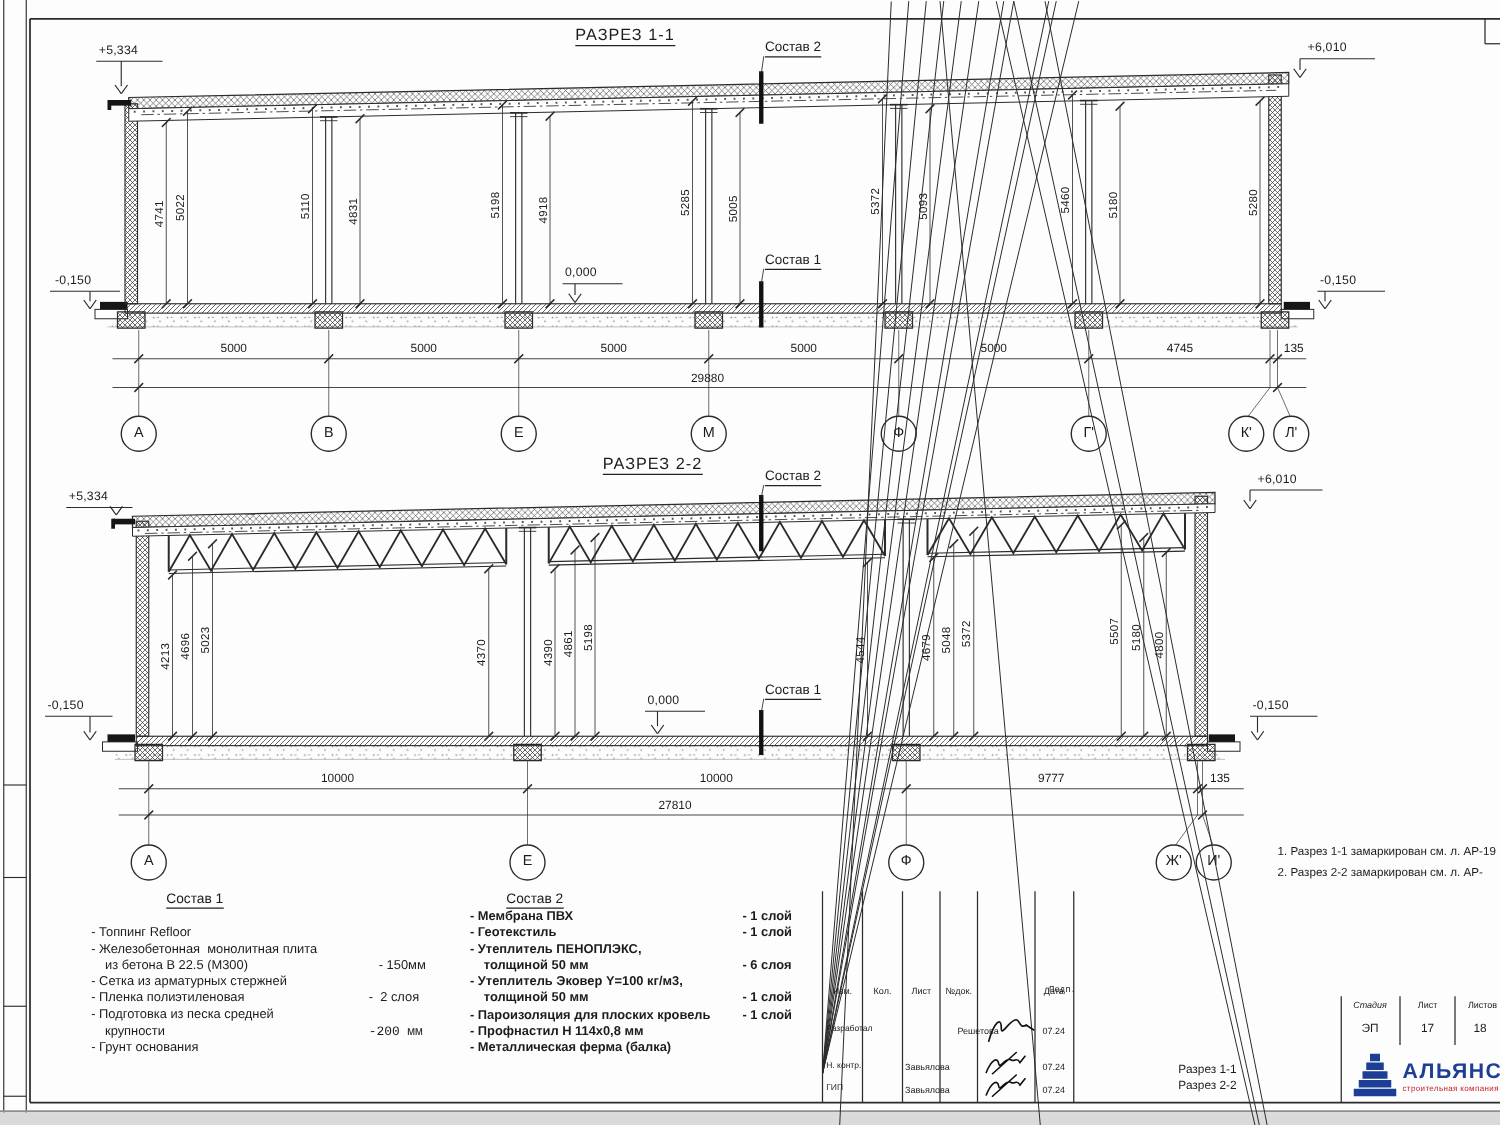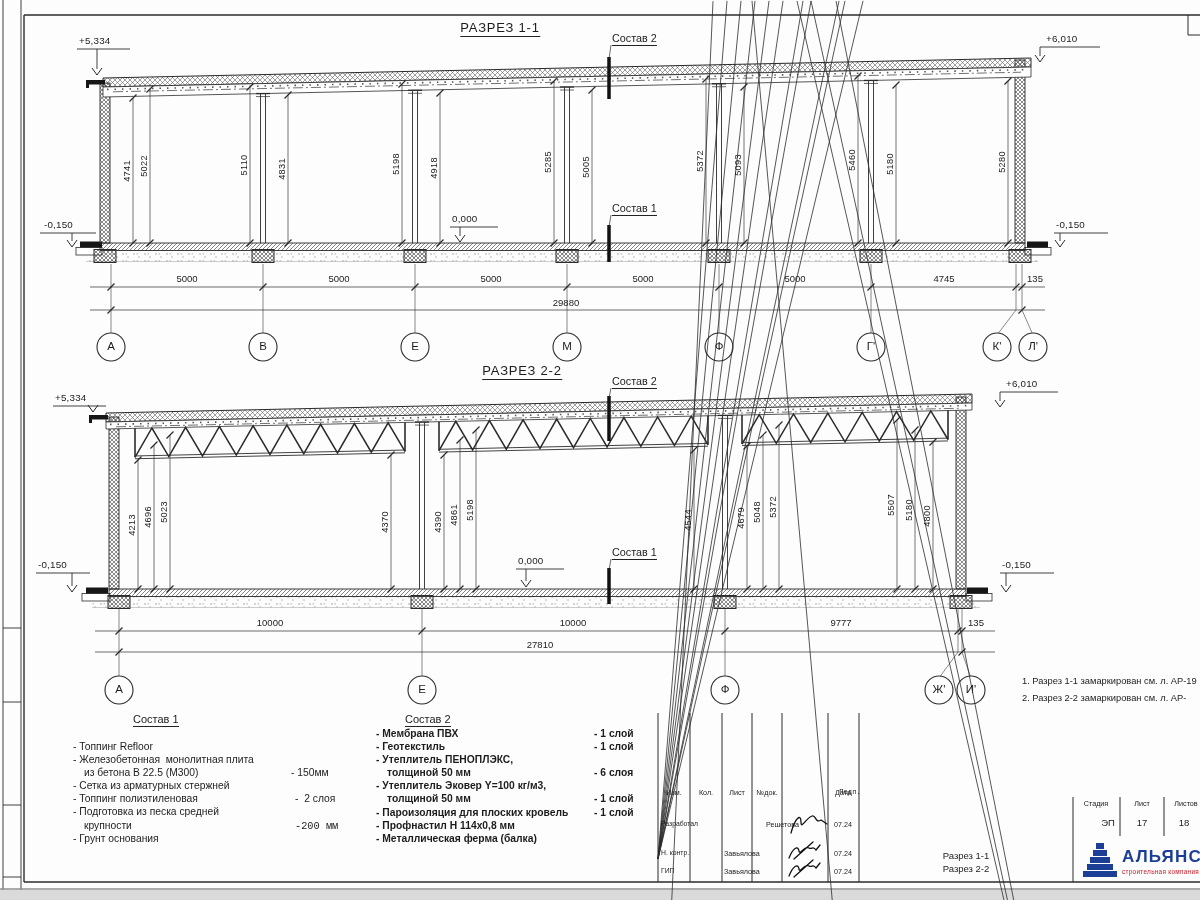--- a/index.html
+++ b/index.html
@@ -439,28 +439,28 @@
         <div class="cline">
           <span class="ct">- Топпинг Refloor</span>
           <span class="cv" style="left: 222px;"></span>
         </div>
         <div class="cline">
           <span class="ct">- Железобетонная  монолитная плита</span>
           <span class="cv" style="left: 222px;"></span>
         </div>
         <div class="cline">
           <span class="ct ind">из бетона В 22.5 (М300)</span>
-          <span class="cv" style="left: 218px;">- 150мм</span>
+          <span class="cv" style="left: 230px;">- 150мм</span>
         </div>
         <div class="cline">
           <span class="ct">- Сетка из арматурных стержней</span>
           <span class="cv" style="left: 222px;"></span>
         </div>
         <div class="cline">
-          <span class="ct">- Топпинг полиэтиленовая</span>
+          <span class="ct">- Пленка полиэтиленовая</span>
           <span class="cv" style="left: 222px;">-  2 слоя</span>
         </div>
         <div class="cline">
           <span class="ct">- Подготовка из песка средней</span>
           <span class="cv" style="left: 222px;"></span>
         </div>
         <div class="cline">
           <span class="ct ind">крупности</span>
           <span class="cv" style="left: 222px; font-family: Liberation Mono, monospace;">-200 мм</span>
         </div>
@@ -518,24 +518,24 @@
       <div class="lb tb7 ctr" style="left: 843px; top: 793px;">Дата</div>
       <div class="lb tb6" style="left: 661px; top: 821px;">Разработал</div>
       <div class="lb tb7" style="left: 766px; top: 821px;">Решетова</div>
       <div class="lb tb7 ctr" style="left: 843px; top: 825px;">07.24</div>
       <div class="lb tb6" style="left: 661px; top: 850px;">Н. контр.</div>
       <div class="lb tb7" style="left: 724px; top: 850px;">Завьялова</div>
       <div class="lb tb7 ctr" style="left: 843px; top: 854px;">07.24</div>
       <div class="lb tb6" style="left: 661px; top: 868px;">ГИП</div>
       <div class="lb tb7" style="left: 724px; top: 868px;">Завьялова</div>
       <div class="lb tb7 ctr" style="left: 843px; top: 872px;">07.24</div>
-      <div class="lb tb7 ctr" style="left: 1096px; top: 804px;">Стадия</div>
+      <div class="lb tb7 ctr" style="left: 1096px; top: 804px; font-style: italic;">Стадия</div>
       <div class="lb tb7 ctr" style="left: 1142px; top: 804px;">Лист</div>
       <div class="lb tb7 ctr" style="left: 1186px; top: 804px;">Листов</div>
-      <div class="lb tb9 ctr" style="left: 1096px; top: 823px; margin-left: 12px;">ЭП</div>
+      <div class="lb tb9 ctr" style="left: 1096px; top: 823px;">ЭП</div>
       <div class="lb tb9 ctr" style="left: 1142px; top: 823px;">17</div>
       <div class="lb tb9 ctr" style="left: 1184px; top: 823px;">18</div>
       <div class="lb tb9 ctr" style="left: 966px; top: 856px;">Разрез 1-1</div>
       <div class="lb tb9 ctr" style="left: 966px; top: 869px;">Разрез 2-2</div>
       <div class="lb logo-n" style="left: 1122px; top: 848px; color: rgb(28, 62, 148);">АЛЬЯНС</div>
       <div class="lb logo-s" style="left: 1122px; top: 869px; color: rgb(200, 32, 44);">строительная компания</div>
     </div>
 </div>
 
 </body></html>

